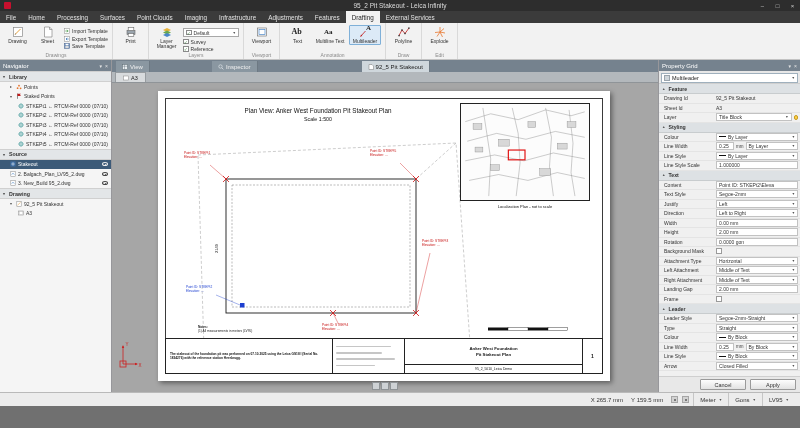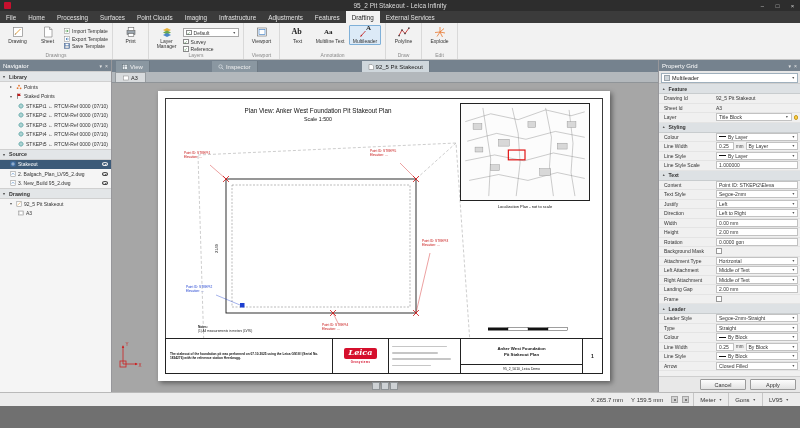--- a/index.html
+++ b/index.html
@@ -631,24 +631,20 @@
 
           <svg class="scalebar" width="80" height="8" viewBox="0 0 80 8">
             <rect x="0" y="2.5" width="20" height="3" fill="#111"></rect>
             <rect x="20" y="2.5" width="20" height="3" fill="#fff" stroke="#111" stroke-width="0.4"></rect>
             <rect x="40" y="2.5" width="20" height="3" fill="#111"></rect>
             <rect x="60" y="2.5" width="19.5" height="3" fill="#fff" stroke="#111" stroke-width="0.4"></rect>
           </svg>
 
           <div class="titleblock">
             <div class="tbc tbc-note">The stakeout of the foundation pit was performed on 07.10.2025 using the Leica GS18 I (Serial No. 1834276) with the reference station Heerbrugg.</div>
-            <div class="tbc tbc-logo">
-              <div class="leica-box">Leica</div>
-              <div class="leica-sub">Geosystems</div>
-            </div>
             <div class="tbc tbc-info">
               <div class="info-bar" style="width:85%;"></div>
               <div class="info-bar" style="width:70%;"></div>
               <div class="info-bar" style="width:90%;"></div>
               <div class="info-bar" style="width:60%;"></div>
             </div>
             <div class="tbc tbc-title">
               <div class="tbt-main">
                 <span>Anker West Foundation</span>
                 <span>Pit Stakeout Plan</span>

